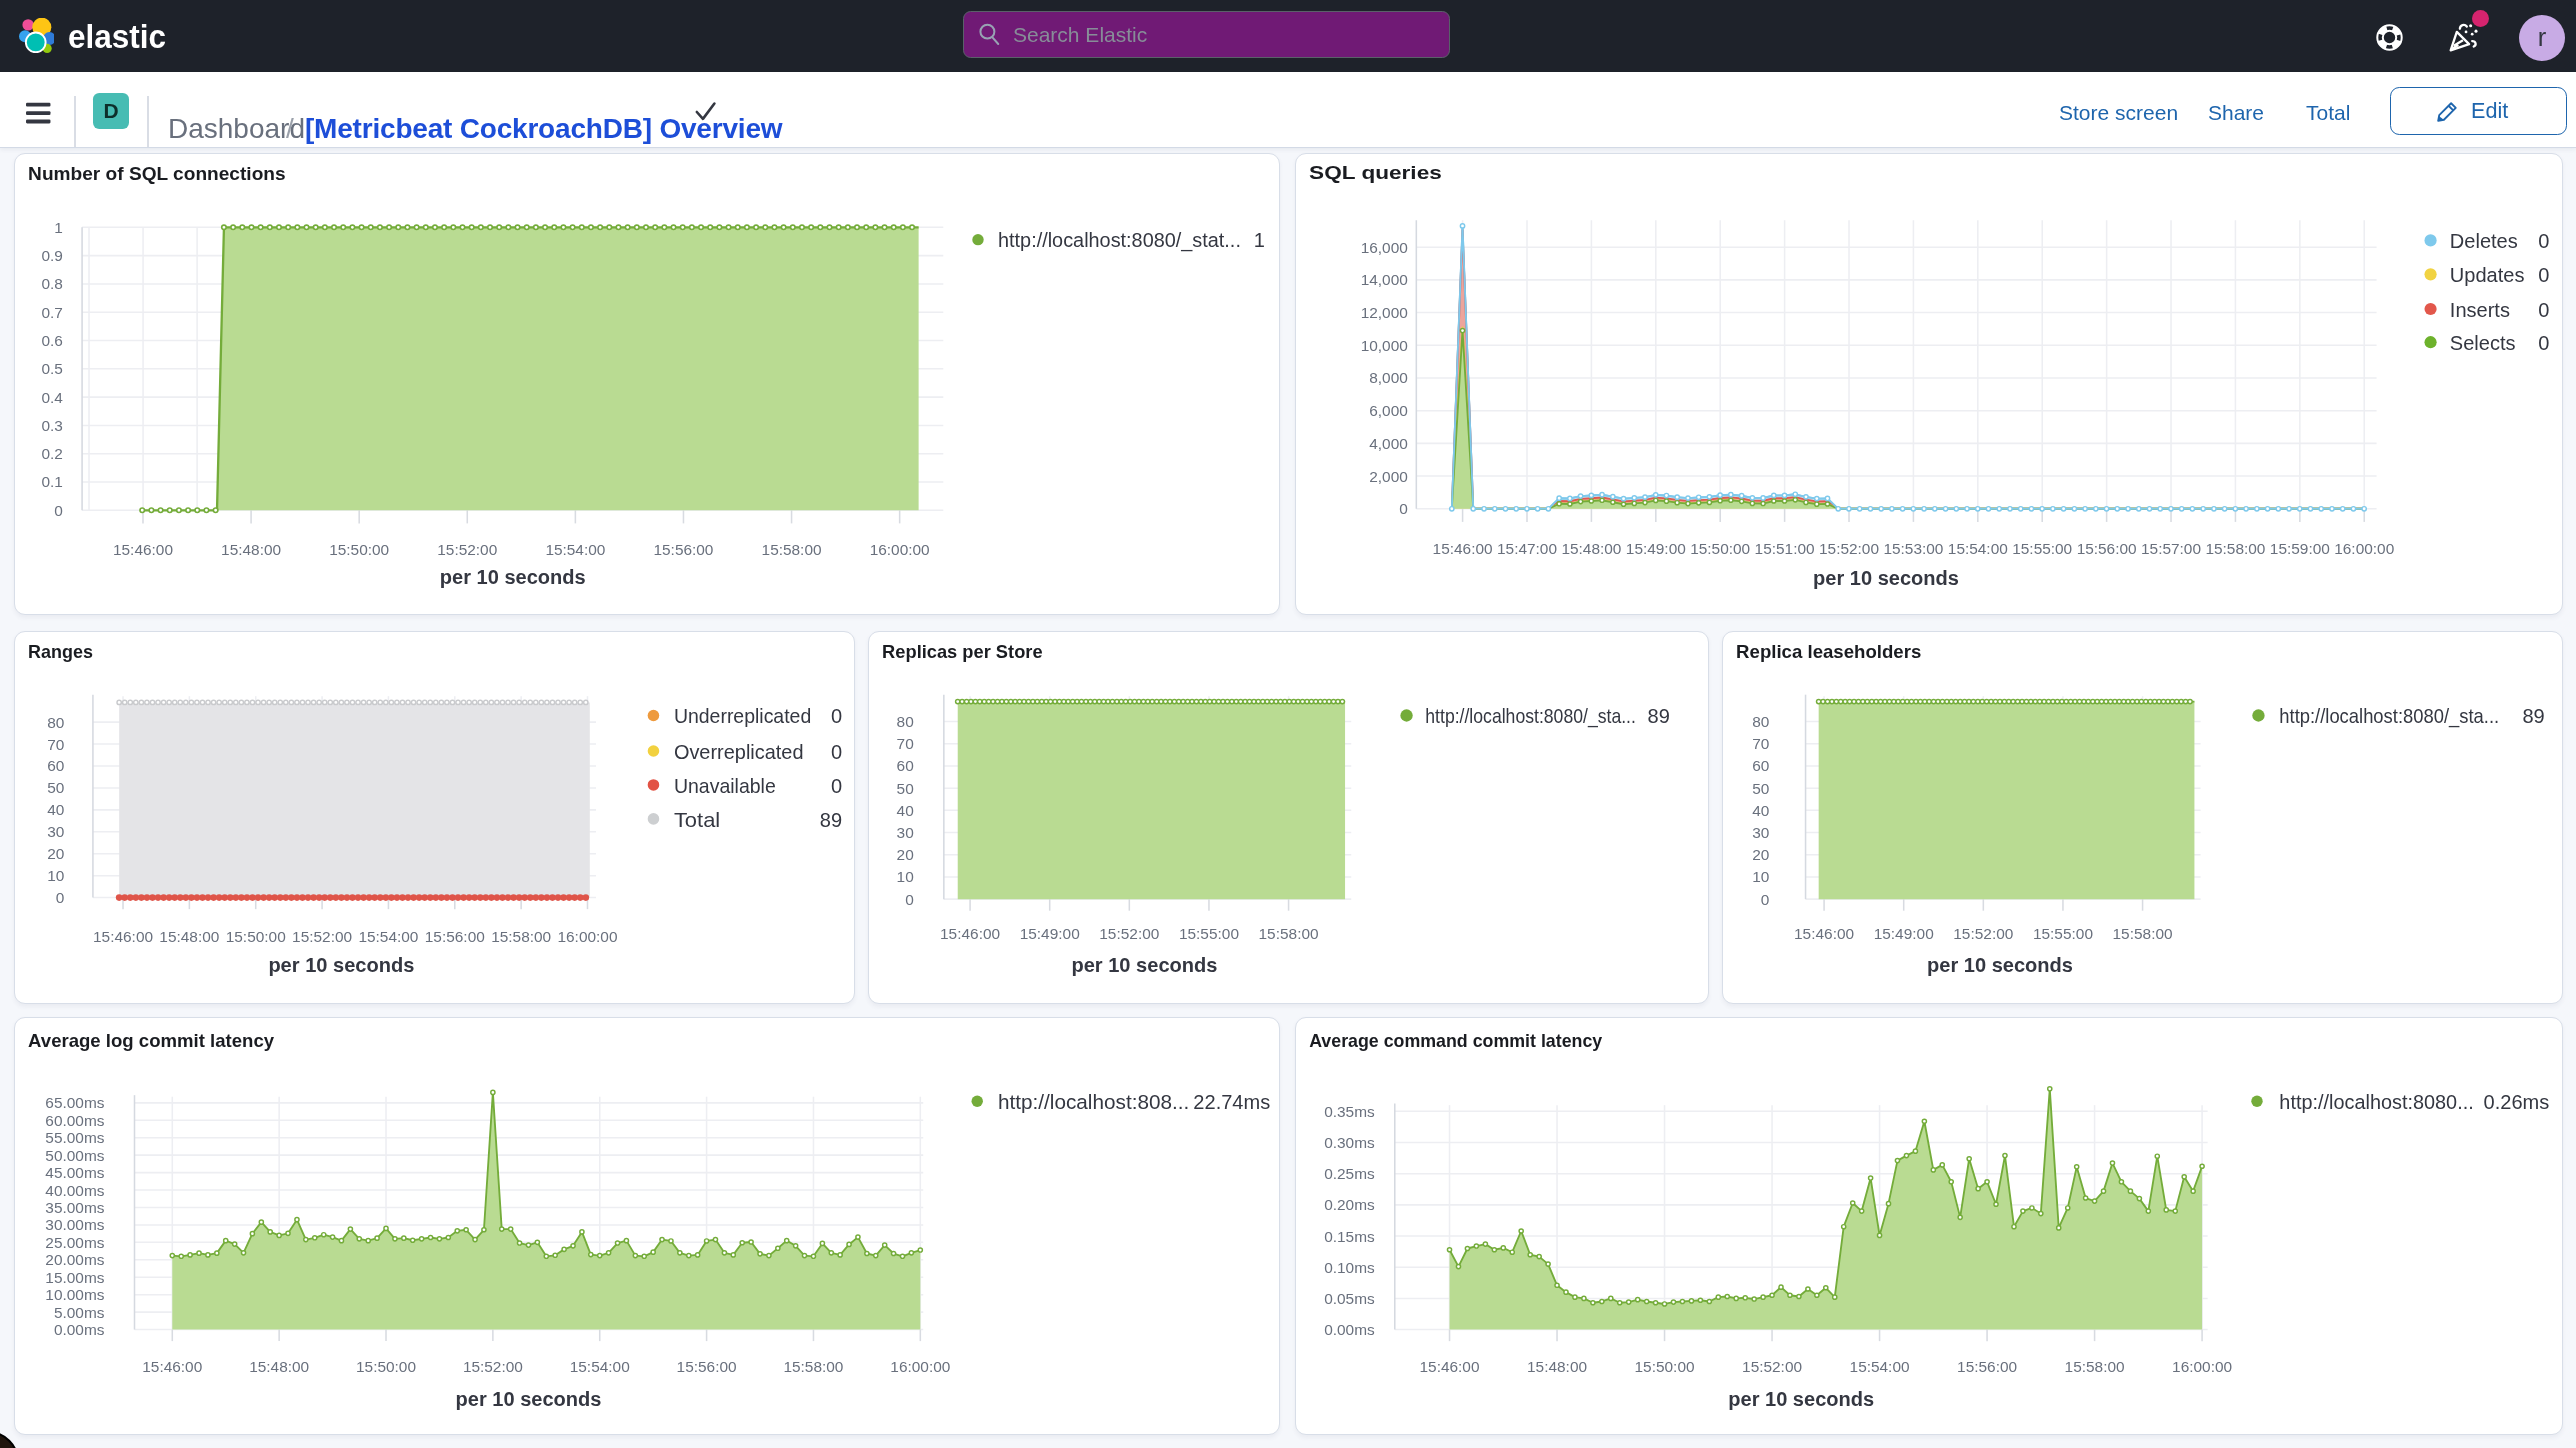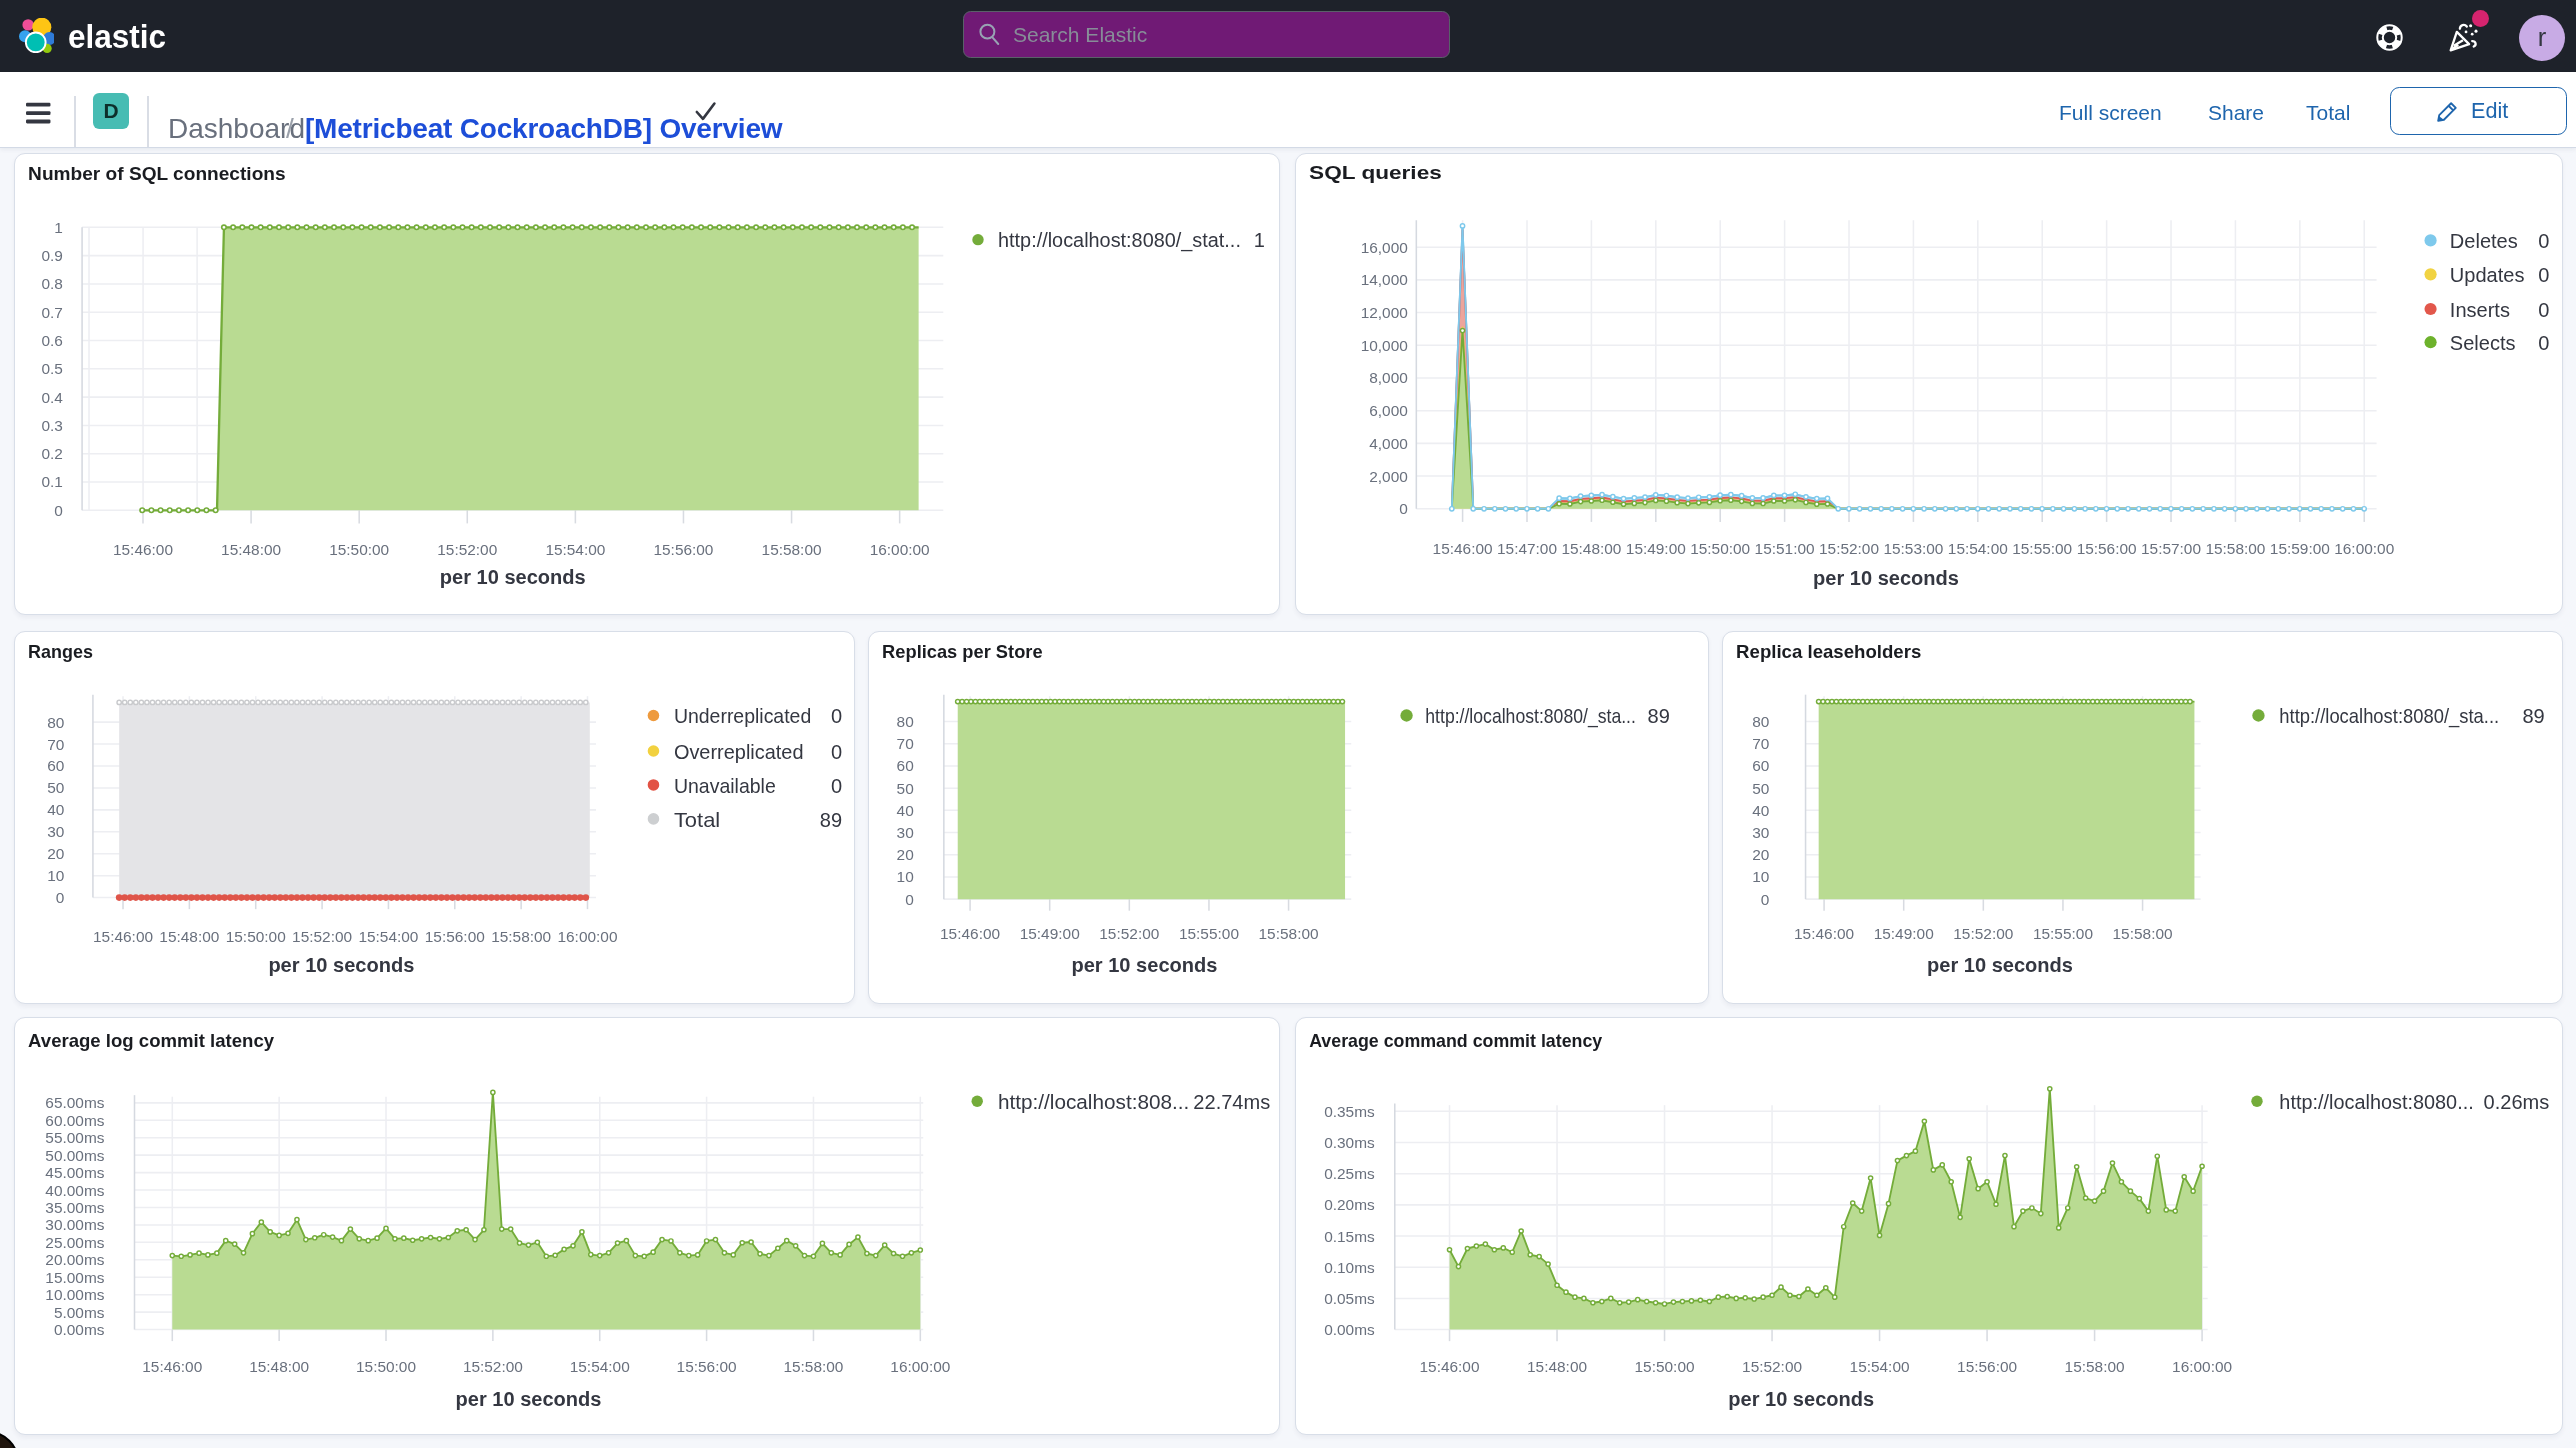--- a/index.html
+++ b/index.html
@@ -66,21 +66,21 @@
 </svg>
 <div class="vsep" style="left:74px"></div>
 <div class="vsep" style="left:147px"></div>
 <div class="dbadge">D</div>
 <div class="crumb" style="left:168px;color:#69707D">Dashboard</div>
 <div class="crumb" style="left:286px;color:#9AA0AA">/</div>
 <div class="crumb" style="left:305px;color:#1d4ed8;font-weight:bold;letter-spacing:-0.2px">[Metricbeat CockroachDB] Overview</div>
 <svg width="26" height="26" viewBox="0 0 34 34" style="position:absolute;left:693px;top:27px">
 <path d="M5 17 L13 26 L28 6" fill="none" stroke="#343741" stroke-width="3.4" stroke-linecap="round" stroke-linejoin="round"></path>
 </svg>
-<div class="links" style="left:2059px">Full screen</div>
+<div class="links" style="left:2059px">Store screen</div>
 <div class="links" style="left:2208px">Share</div>
 <div class="links" style="left:2306px">Total</div>
 <div class="editbtn">
       <svg width="23" height="23" viewBox="0 0 32 32">
 <path d="M21 4.5 L27.5 11 L11 27.5 L3 29 L4.5 21 Z" fill="none" stroke="#1E65AD" stroke-width="2.6" stroke-linejoin="round"></path>
 <line x1="17.5" y1="8" x2="24" y2="14.5" stroke="#1E65AD" stroke-width="2.6"></line>
 <path d="M4.5 21 L3 29 L11 27.5 L4.8 23 Z" fill="#1E65AD"></path>
 </svg>
       <span>Edit</span>
     </div>

